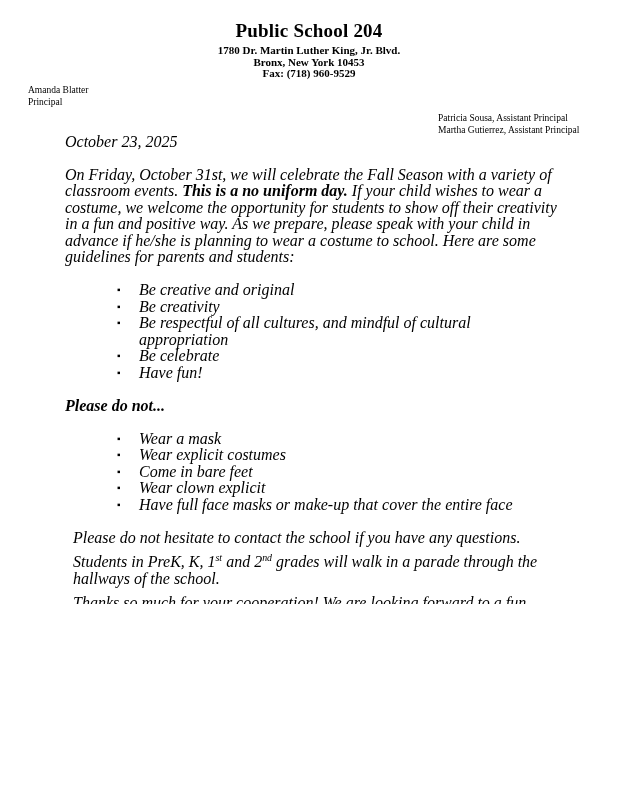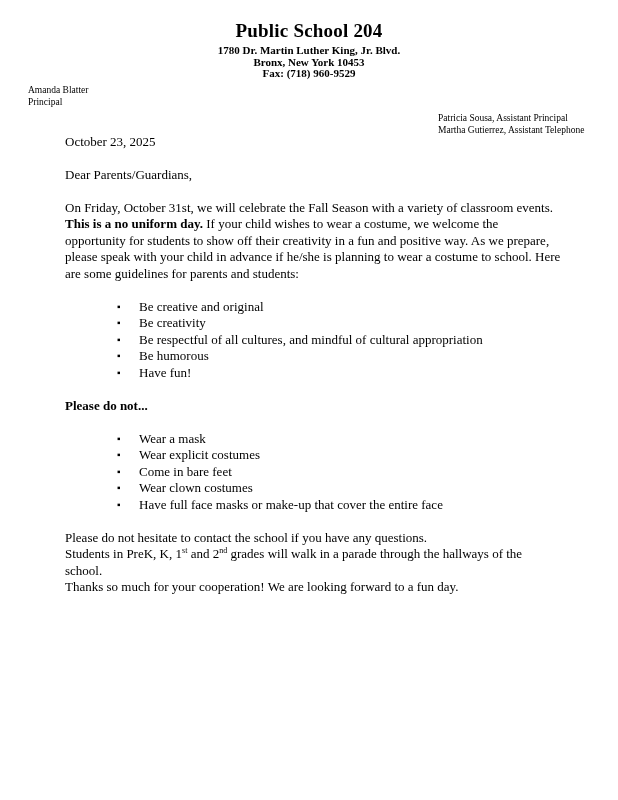--- a/index.html
+++ b/index.html
@@ -20,36 +20,37 @@
   .addr { font-size: 11px; font-weight: bold; line-height: 11.5px; }
 
   .contacts { position: relative; height: 28px; margin-top: 4px; font-size: 9.5px; line-height: 12px; }
   .contact-left  { position: absolute; left: 28px;  top: 0; }
   .contact-right { position: absolute; left: 438px; top: 0; margin-top: 28px; }
 
   
   .letter-body {
     margin: 22px 0 0 65px;
     width: 497px;
-    font-size: 13px;
+    font-size: 16px;
     line-height: 16.5px;
+    font-style: italic;
   }
   .letter-body p { margin: 0 0 16.5px 0; }
   .para-date { margin-bottom: 16.5px; }
   .list-heading { margin: 0 0 3px 0; font-weight: bold; }
   ul.square-list { list-style: none; margin: 0 0 16.5px 0; padding: 0 0 0 52px; }
   ul.square-list li { position: relative; padding-left: 22px; line-height: 16.5px; }
   ul.square-list li::before {
     content: "\25AA";
     position: absolute;
     left: 0;
     top: 0;
     font-size: 10px;
   }
-  .closing p { margin: 0; }
+  .closing p { margin: 8px; }
   .closing { margin-bottom: 14px; }
   .signoff { margin-bottom: 52px !important; }
   .sig-line { margin: 0 !important; }
   sup { font-size: 0.62em; vertical-align: super; line-height: 0; }
 
   
   .pumpkin {
     position: absolute;
     left: 398px;
     top: 624px;
@@ -69,46 +70,45 @@
     <div class="addr">Fax: (718) 960-9529</div>
   </header>
 
   <div class="contacts">
     <div class="contact-left">
       <div>Amanda Blatter</div>
       <div>Principal</div>
     </div>
     <div class="contact-right">
       <div>Patricia Sousa, Assistant Principal</div>
-      <div>Martha Gutierrez, Assistant Telephone</div>
+      <div>Martha Gutierrez, Assistant Principal</div>
     </div>
   </div>
 
   <main class="letter-body">
 
     <p class="para-date">October 23, 2025</p>
 
-    <p>Dear Parents/Guardians,</p>
 
     <p><span>On Friday, October 31st, we will celebrate the Fall Season with a variety of classroom events. </span><strong>This is a no uniform day.</strong><span> If your child wishes to wear a costume, we welcome the opportunity for students to show off their creativity in a fun and positive way. As we prepare, please speak with your child in advance if he/she is planning to wear a costume to school. Here are some guidelines for parents and students:</span></p>
 
     <ul class="square-list">
       <li>Be creative and original</li>
       <li>Be creativity</li>
       <li>Be respectful of all cultures, and mindful of cultural appropriation</li>
-      <li>Be humorous</li>
+      <li>Be celebrate</li>
       <li>Have fun!</li>
     </ul>
 
     <p class="list-heading">Please do not...</p>
     <ul class="square-list">
       <li>Wear a mask</li>
       <li>Wear explicit costumes</li>
       <li>Come in bare feet</li>
-      <li>Wear clown costumes</li>
+      <li>Wear clown explicit</li>
       <li>Have full face masks or make-up that cover the entire face</li>
     </ul>
 
     <div class="closing">
       <p>Please do not hesitate to contact the school if you have any questions.</p>
       <p><span>Students in PreK, K, 1</span><sup>st</sup><span> and 2</span><sup>nd</sup><span> grades will walk in a parade through the hallways of the school.</span></p>
       <p>Thanks so much for your cooperation!  We are looking forward to a fun day.</p>
     </div>
 
     <p class="signoff">Sincerely,</p>

